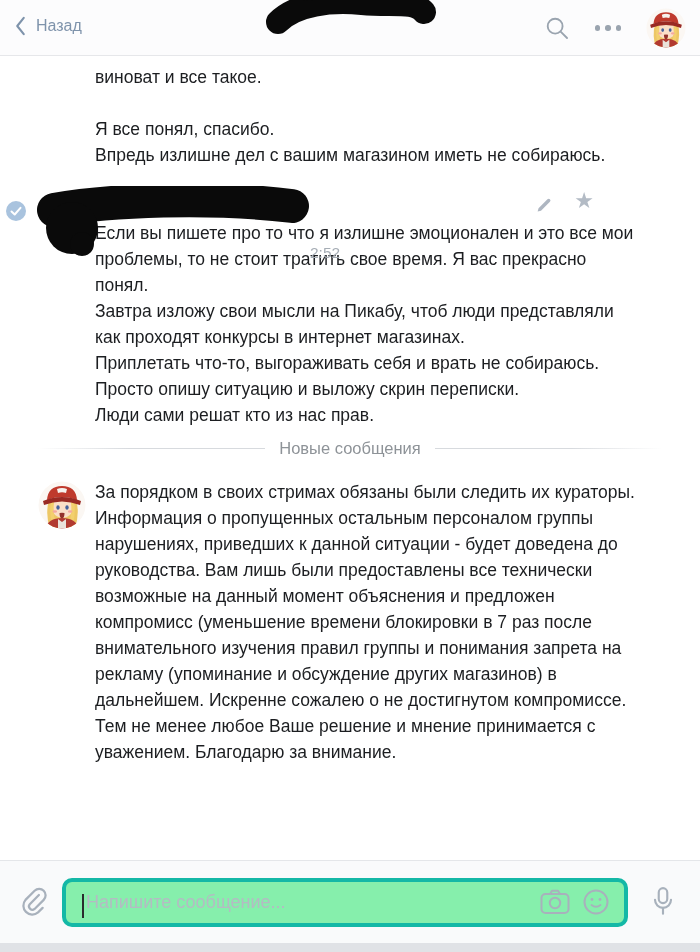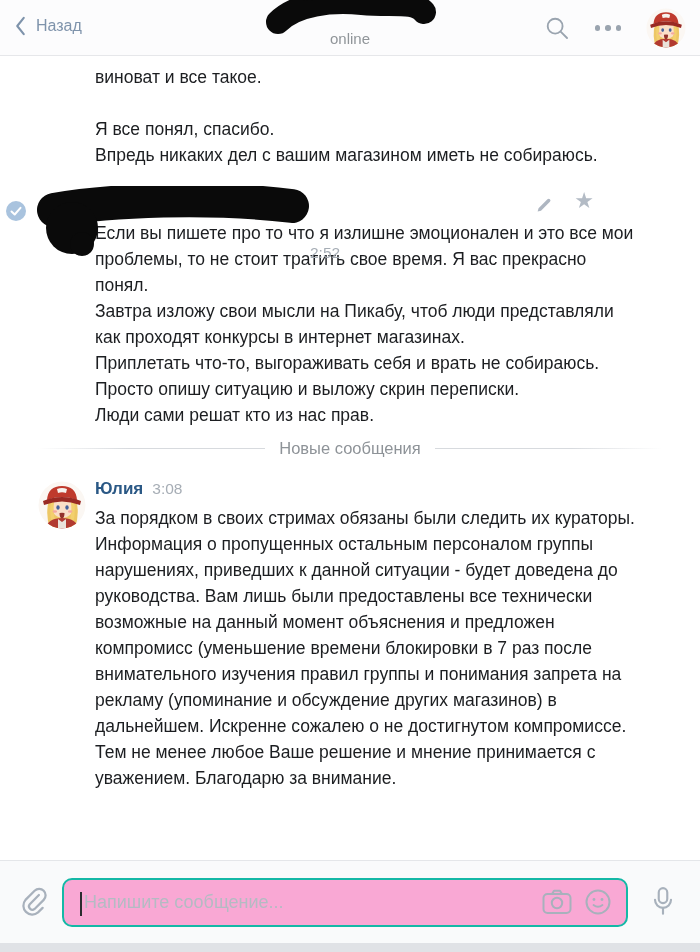--- a/index.html
+++ b/index.html
@@ -43,22 +43,22 @@
   
   .msg-yulia { margin-top: 12px; }
   .msg-avatar { position: absolute; left: 38px; top: 2px; width: 48px; height: 48px; border-radius: 50%;
                 overflow: hidden; cursor: pointer; }
   .sender { color: #2a5885; font-weight: bold; font-size: 17px; }
   .sender-row { height: 26px; display: flex; align-items: baseline; gap: 9px; }
   
   .composer { position: absolute; left: 0; right: 0; bottom: 9px; height: 83px;
               background: #f9fafb; border-top: 1px solid #e4e6e9; display: flex; align-items: center; }
   .attach { margin: 0 14px 0 18px; flex: 0 0 auto; }
-  .input-wrap { position: relative; flex: 1; height: 49px; background: #f9a8d4;
-                border: 2px solid #14b8a6; border-radius: 10px; }
+  .input-wrap { position: relative; flex: 1; height: 49px; background: #86efac;
+                border: 4px solid #14b8a6; border-radius: 10px; }
   .input-wrap input { width: 100%; height: 100%; border: none; outline: none; background: transparent;
                       padding: 0 100px 0 20px; font-family: "Liberation Sans", sans-serif;
                       font-size: 18px; color: #1c1e21; }
   .input-wrap input::placeholder { color: #b4bbc3; }
   .caret { position: absolute; left: 16px; top: 12px; width: 1.5px; height: 24px; background: #2a2c2e; }
   .in-icon { position: absolute; top: 50%; transform: translateY(-50%); cursor: pointer; display: flex; }
   .in-camera { right: 54px; }
   .in-smiley { right: 14px; }
   .mic { margin: 0 24px 0 22px; flex: 0 0 auto; }
   .bottom-strip { position: absolute; left: 0; right: 0; bottom: 0; height: 9px; background: #e0e2e6; }
@@ -78,21 +78,20 @@
       <span>Назад</span>
     </div>
 
     <div class="contact-title">
       <span class="header-blob">
         <svg width="176" height="40" viewBox="0 0 176 40">
           <path d="M16 28 C34 10 68 6 100 9 C130 12 152 6 162 18" stroke="#0a0a0a" stroke-width="24" stroke-linecap="round" fill="none"></path>
           <path d="M46 -4 C76 -12 106 -10 126 -6" stroke="#0a0a0a" stroke-width="22" stroke-linecap="round" fill="none"></path>
         </svg>
       </span>
-      <div class="online">online</div>
     </div>
 
     <div class="header-actions">
       <span class="icon-btn">
         <svg width="26" height="26" viewBox="0 0 28 28">
             <circle cx="12" cy="12" r="8" stroke="#9aa4af" stroke-width="2" fill="none"></circle>
             <line x1="18.2" y1="18.2" x2="24.8" y2="24.8" stroke="#9aa4af" stroke-width="2" stroke-linecap="round"></line>
           </svg>
       </span>
       <span class="icon-btn dots">
@@ -128,21 +127,21 @@
       </span>
     </div>
   </header>
 
   <main class="chat">
 
     <div class="msg-cont">
       <div class="msg-text">виноват и все такое.
 
 Я все понял, спасибо.
-Впредь никаких дел с вашим магазином иметь не собираюсь.</div>
+Впредь излишне дел с вашим магазином иметь не собираюсь.</div>
     </div>
 
     <div class="msg msg-redacted">
       <span class="read-badge">
         <svg width="20" height="20" viewBox="0 0 20 20">
             <circle cx="10" cy="10" r="10" fill="#a9c3de"></circle>
             <path d="M5.5 10.5 L8.7 13.5 L14.5 6.8" stroke="#fff" stroke-width="2" fill="none" stroke-linecap="round" stroke-linejoin="round"></path>
           </svg>
       </span>
       <span class="msg-blob">
@@ -193,24 +192,20 @@
             <ellipse cx="20" cy="26.5" rx="1.7" ry="2.2" fill="#44619c"></ellipse>
             <ellipse cx="29" cy="26.5" rx="1.7" ry="2.2" fill="#44619c"></ellipse>
             <ellipse cx="16.8" cy="30.5" rx="2.3" ry="1.3" fill="#f4a9a0"></ellipse>
             <ellipse cx="32.2" cy="30.5" rx="2.3" ry="1.3" fill="#f4a9a0"></ellipse>
             <path d="M21.5 32 Q24 31.5 26.5 32 Q26.5 37 24 37.5 Q21.5 37 21.5 32 Z" fill="#93322c"></path>
             <path d="M7 48 Q10 37 24 37 Q38 37 41 48 Z" fill="#b23a31"></path>
             <path d="M20 38 L24 41 L28 38 L28 48 H20 Z" fill="#e9e2da"></path>
           </g>
         </svg>
       </span>
-      <div class="sender-row">
-        <span class="sender">Юлия</span>
-        <span class="time">3:08</span>
-      </div>
       <div class="msg-text">За порядком в своих стримах обязаны были следить их кураторы. Информация о пропущенных остальным персоналом группы нарушениях, приведших к данной ситуации - будет доведена до руководства. Вам лишь были предоставлены все технически возможные на данный момент объяснения и предложен компромисс (уменьшение времени блокировки в 7 раз после внимательного изучения правил группы и понимания запрета на рекламу (упоминание и обсуждение других магазинов) в дальнейшем. Искренне сожалею о не достигнутом компромиссе. Тем не менее любое Ваше решение и мнение принимается с уважением. Благодарю за внимание.</div>
     </div>
 
   </main>
 
   <footer class="composer">
     <span class="attach icon-btn">
       <svg width="30" height="30" viewBox="0 0 28 28">
           <path d="M19.5 7.5 L11 16 a3.2 3.2 0 0 0 4.5 4.5 L24 12 a6 6 0 0 0 -8.5 -8.5 L7 12 a8.3 8.3 0 0 0 11.7 11.7 L23 19.5" fill="none" stroke="#a8b1bc" stroke-width="2.1" stroke-linecap="round"></path>
         </svg>

